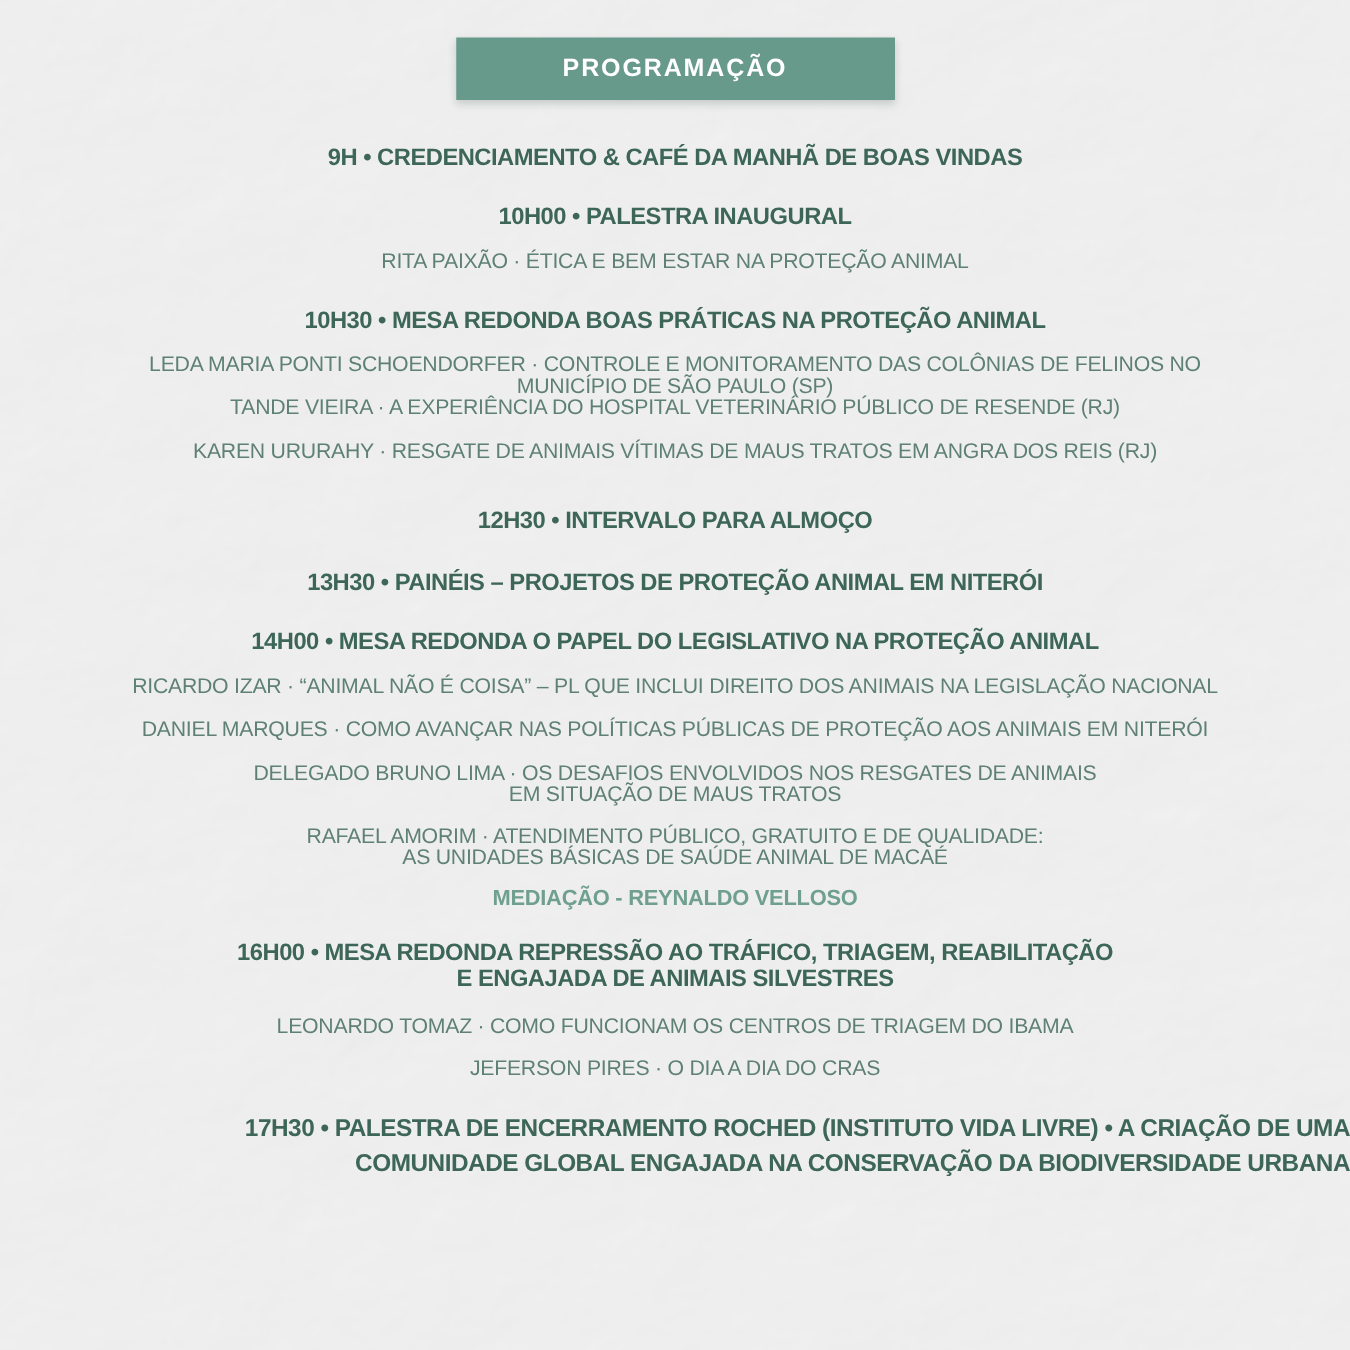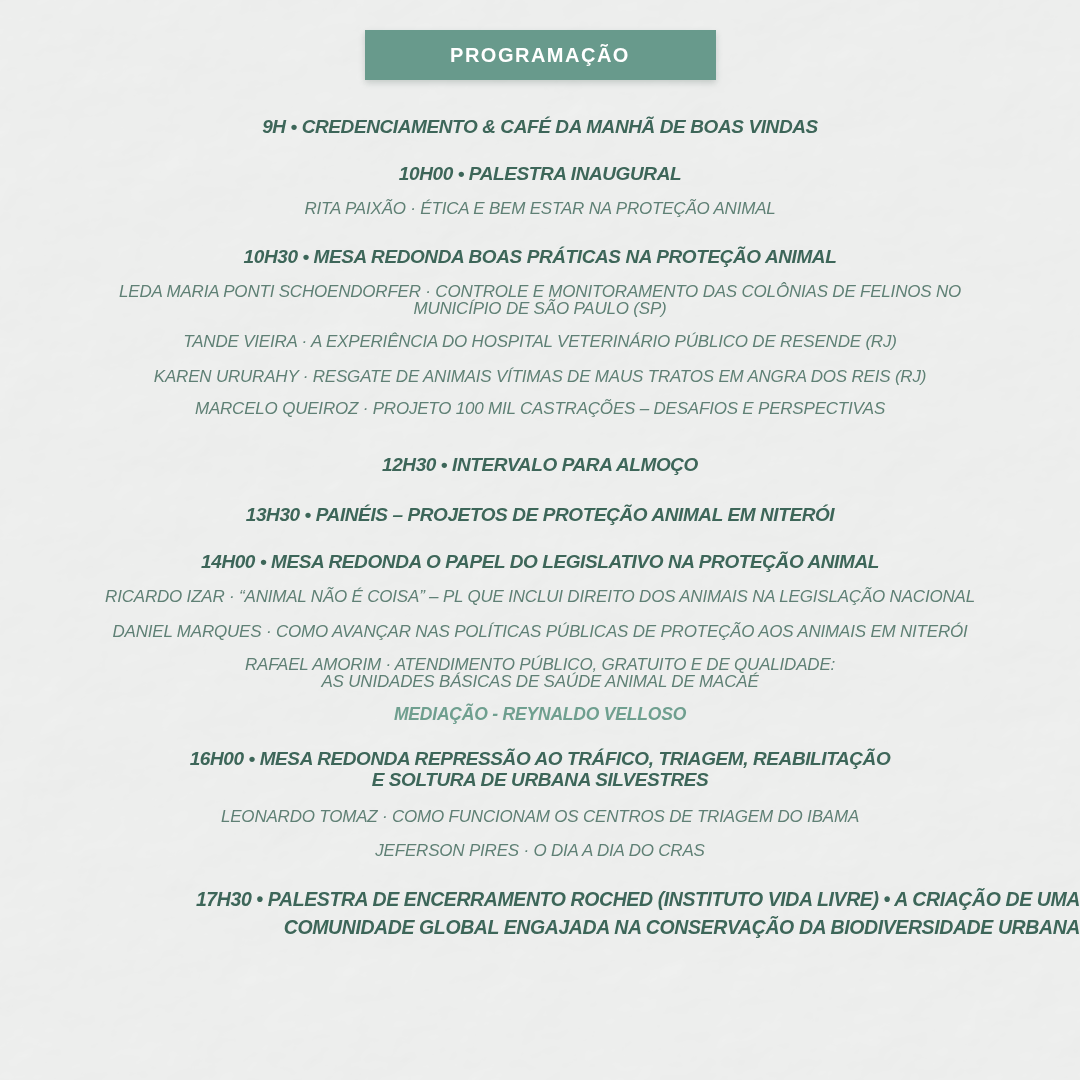--- a/index.html
+++ b/index.html
@@ -28,21 +28,20 @@
     background:#689a8c;
     color:#ffffff;
     font-size:20px;font-weight:bold;
     letter-spacing:1.5px;
     line-height:50px;
     box-shadow:0 3px 6px rgba(60,80,75,.22);
   }
   .line{
     white-space:pre;
     text-align:center;
-    font-style:italic;
   }
   .heading{
     color:#3d6659;
     font-weight:bold;
     font-size:19px;
     line-height:20px;
     letter-spacing:-.4px;
   }
   .item{
     color:#5f8075;
@@ -84,36 +83,37 @@
   <div class="banner">PROGRAMAÇÃO</div>
 
   <div class="line heading" style="margin-top:37px">9H • CREDENCIAMENTO &amp; CAFÉ DA MANHÃ DE BOAS VINDAS</div>
 
   <div class="line heading" style="margin-top:27px">10H00 • PALESTRA INAUGURAL</div>
   <div class="line item" style="margin-top:16px">RITA PAIXÃO · ÉTICA E BEM ESTAR NA PROTEÇÃO ANIMAL</div>
 
   <div class="line heading" style="margin-top:30px">10H30 • MESA REDONDA BOAS PRÁTICAS NA PROTEÇÃO ANIMAL</div>
   <div class="line item" style="margin-top:16px">LEDA MARIA PONTI SCHOENDORFER · CONTROLE E MONITORAMENTO DAS COLÔNIAS DE FELINOS NO
 MUNICÍPIO DE SÃO PAULO (SP)</div>
-  <div class="line item" style="margin-top:16px">TANDE VIEIRA · A EXPERIÊNCIA DO HOSPITAL VETERINÁRIO PÚBLICO DE RESENDE (RJ)</div>
+  <div class="line item" style="margin-top:0">TANDE VIEIRA · A EXPERIÊNCIA DO HOSPITAL VETERINÁRIO PÚBLICO DE RESENDE (RJ)</div>
   <div class="line item" style="margin-top:18px">KAREN URURAHY · RESGATE DE ANIMAIS VÍTIMAS DE MAUS TRATOS EM ANGRA DOS REIS (RJ)</div>
-  <div class="line item" style="margin-top:15px">MARCELO QUEIROZ · PROJETO 100 MIL CASTRAÇÕES – DESAFIOS E PERSPECTIVAS</div>
 
   <div class="line heading" style="margin-top:38px">12H30 • INTERVALO PARA ALMOÇO</div>
 
   <div class="line heading" style="margin-top:30px">13H30 • PAINÉIS – PROJETOS DE PROTEÇÃO ANIMAL EM NITERÓI</div>
 
   <div class="line heading" style="margin-top:27px">14H00 • MESA REDONDA O PAPEL DO LEGISLATIVO NA PROTEÇÃO ANIMAL</div>
   <div class="line item" style="margin-top:16px">RICARDO IZAR · “ANIMAL NÃO É COISA” – PL QUE INCLUI DIREITO DOS ANIMAIS NA LEGISLAÇÃO NACIONAL</div>
   <div class="line item" style="margin-top:18px">DANIEL MARQUES · COMO AVANÇAR NAS POLÍTICAS PÚBLICAS DE PROTEÇÃO AOS ANIMAIS EM NITERÓI</div>
+  <div class="line item" style="margin-top:18px">DELEGADO BRUNO LIMA · OS DESAFIOS ENVOLVIDOS NOS RESGATES DE ANIMAIS
+EM SITUAÇÃO DE MAUS TRATOS</div>
   <div class="line item" style="margin-top:16px">RAFAEL AMORIM · ATENDIMENTO PÚBLICO, GRATUITO E DE QUALIDADE:
 AS UNIDADES BÁSICAS DE SAÚDE ANIMAL DE MACAÉ</div>
   <div class="line mediation" style="margin-top:15px">MEDIAÇÃO - REYNALDO VELLOSO</div>
 
   <div class="line heading h16" style="margin-top:25px">16H00 • MESA REDONDA REPRESSÃO AO TRÁFICO, TRIAGEM, REABILITAÇÃO
-E SOLTURA DE URBANA SILVESTRES</div>
+E ENGAJADA DE ANIMAIS SILVESTRES</div>
   <div class="line item" style="margin-top:18px">LEONARDO TOMAZ · COMO FUNCIONAM OS CENTROS DE TRIAGEM DO IBAMA</div>
   <div class="line item" style="margin-top:17px">JEFERSON PIRES · O DIA A DIA DO CRAS</div>
 
   <div class="line heading closing" style="margin-top:26px">17H30 • PALESTRA DE ENCERRAMENTO ROCHED (INSTITUTO VIDA LIVRE) • A CRIAÇÃO DE UMA
 COMUNIDADE GLOBAL ENGAJADA NA CONSERVAÇÃO DA BIODIVERSIDADE URBANA</div>
 
 </div>
 
 </body></html>

